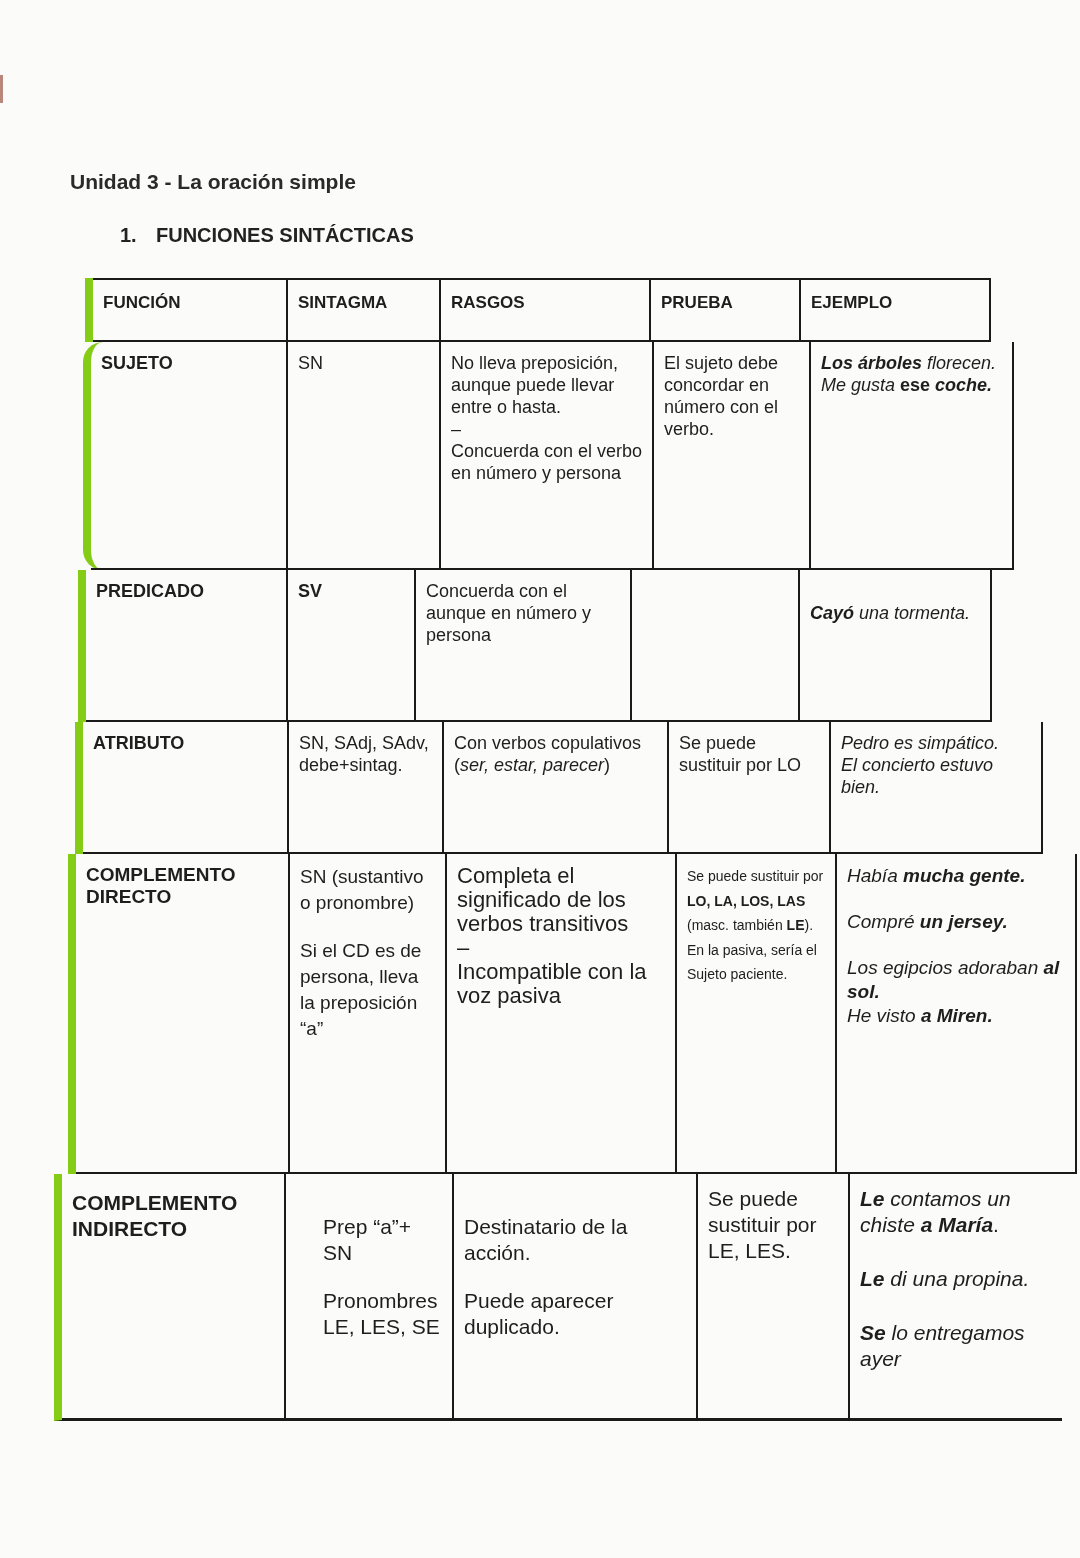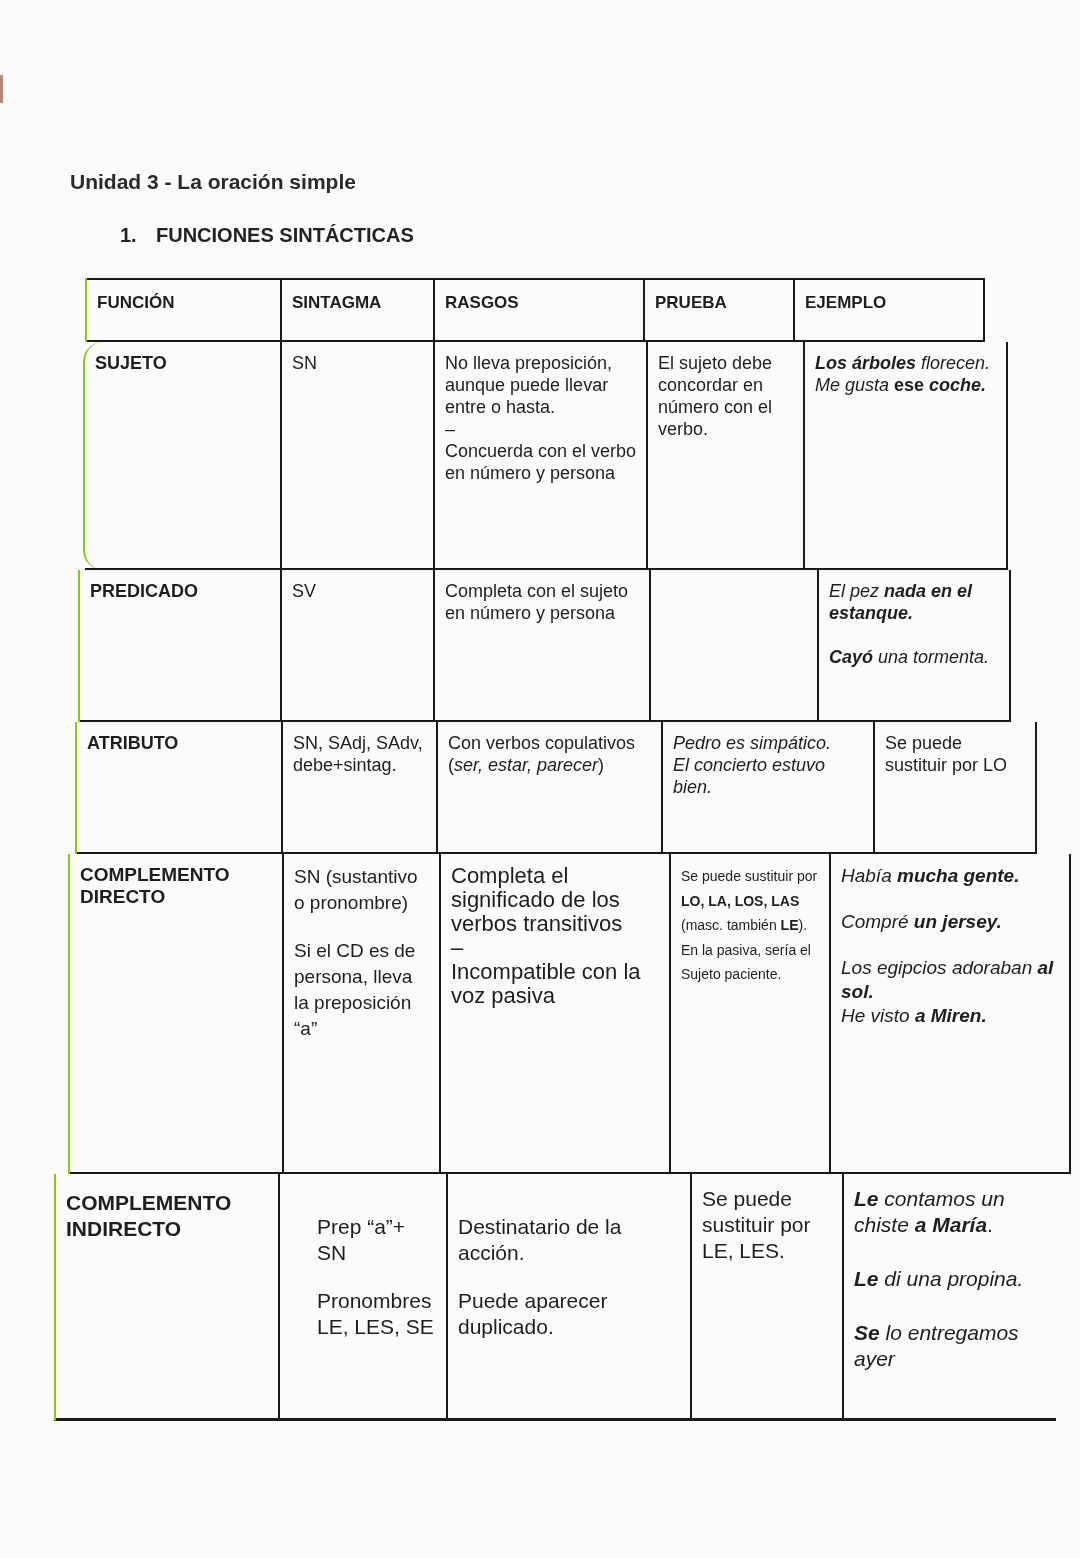--- a/index.html
+++ b/index.html
@@ -4,21 +4,21 @@
 <style>
   html, body { margin:0; padding:0; }
   body {
     width:1080px; height:1558px; background:#fbfbfa; position:relative; overflow:hidden;
     font-family:"Liberation Sans", sans-serif; color:#1e1e1e;
   }
   .scan-mark { position:absolute; left:0; top:75px; width:3px; height:28px; background:#b9867c; }
   .title { position:absolute; left:70px; top:170px; font-size:21px; font-weight:bold; color:#2a2a2a; }
   .subtitle { position:absolute; left:120px; top:224px; font-size:20px; font-weight:bold; color:#222; }
   .subtitle .num { display:inline-block; width:36px; }
-  .row { position:absolute; display:flex; border-left:2px solid #84cc16; }
+  .row { position:absolute; display:flex; border-left:8px solid #84cc16; }
   .cell {
     box-sizing:border-box; border-right:2px solid #1a1a1a; border-bottom:2px solid #1a1a1a;
     padding:10px 8px 6px 10px; font-size:18px; line-height:22px;
   }
   .row.top .cell { border-top:2px solid #1a1a1a; }
   .hdr .cell { font-size:17px; font-weight:bold; padding-top:12px; }
   .fn { font-weight:bold; }
   .para { margin:0; }
   .gap { height:22px; }
   .it { font-style:italic; }
@@ -59,45 +59,42 @@
       <span class="bi">Los árboles</span><span class="it"> florecen.</span>
     </div>
     <div>
       <span class="it">Me gusta</span><span class="b"> ese </span><span class="bi">coche.</span>
     </div>
   </div>
 </div>
 
 <div class="row" style="left:78px; top:570px; height:152px;">
   <div class="cell fn" style="width:202px;">PREDICADO</div>
-  <div class="cell" style="width:153px;">SV</div>
-  <div class="cell" style="width:216px;">Completa con el sujeto en número y persona</div>
+  <div class="cell" style="width:128px;font-weight:bold;">SV</div>
+  <div class="cell" style="width:216px;">Concuerda con el aunque en número y persona</div>
   <div class="cell" style="width:168px;"></div>
   <div class="cell" style="width:192px;">
-    <div>
-      <span class="it">El pez </span><span class="bi">nada en el estanque.</span>
-    </div>
     <div class="gap"></div>
     <div>
       <span class="bi">Cayó</span><span class="it"> una tormenta.</span>
     </div>
   </div>
 </div>
 
 <div class="row" style="left:75px; top:722px; height:132px;">
   <div class="cell fn" style="width:206px;">ATRIBUTO</div>
   <div class="cell" style="width:155px;">SN, SAdj, SAdv, debe+sintag.</div>
   <div class="cell" style="width:225px;">
     <span>Con verbos copulativos (</span><span class="it">ser, estar, parecer</span><span>)</span>
   </div>
+  <div class="cell" style="width:162px;">Se puede sustituir por LO</div>
   <div class="cell" style="width:212px;">
     <div class="it">Pedro es simpático.</div>
     <div class="it">El concierto estuvo bien.</div>
   </div>
-  <div class="cell" style="width:162px;">Se puede sustituir por LO</div>
 </div>
 
 <div class="row" style="left:68px; top:854px; height:320px;">
   <div class="cell fn" style="width:214px; font-size:19px;">COMPLEMENTO DIRECTO</div>
   <div class="cell" style="width:157px; font-size:19px; line-height:26px;">
     <p class="para">SN (sustantivo o pronombre)</p>
     <div class="gap"></div>
     <p class="para">Si el CD es de persona, lleva la preposición “a”</p>
   </div>
   <div class="cell" style="width:230px; font-size:22px; line-height:24px;">

